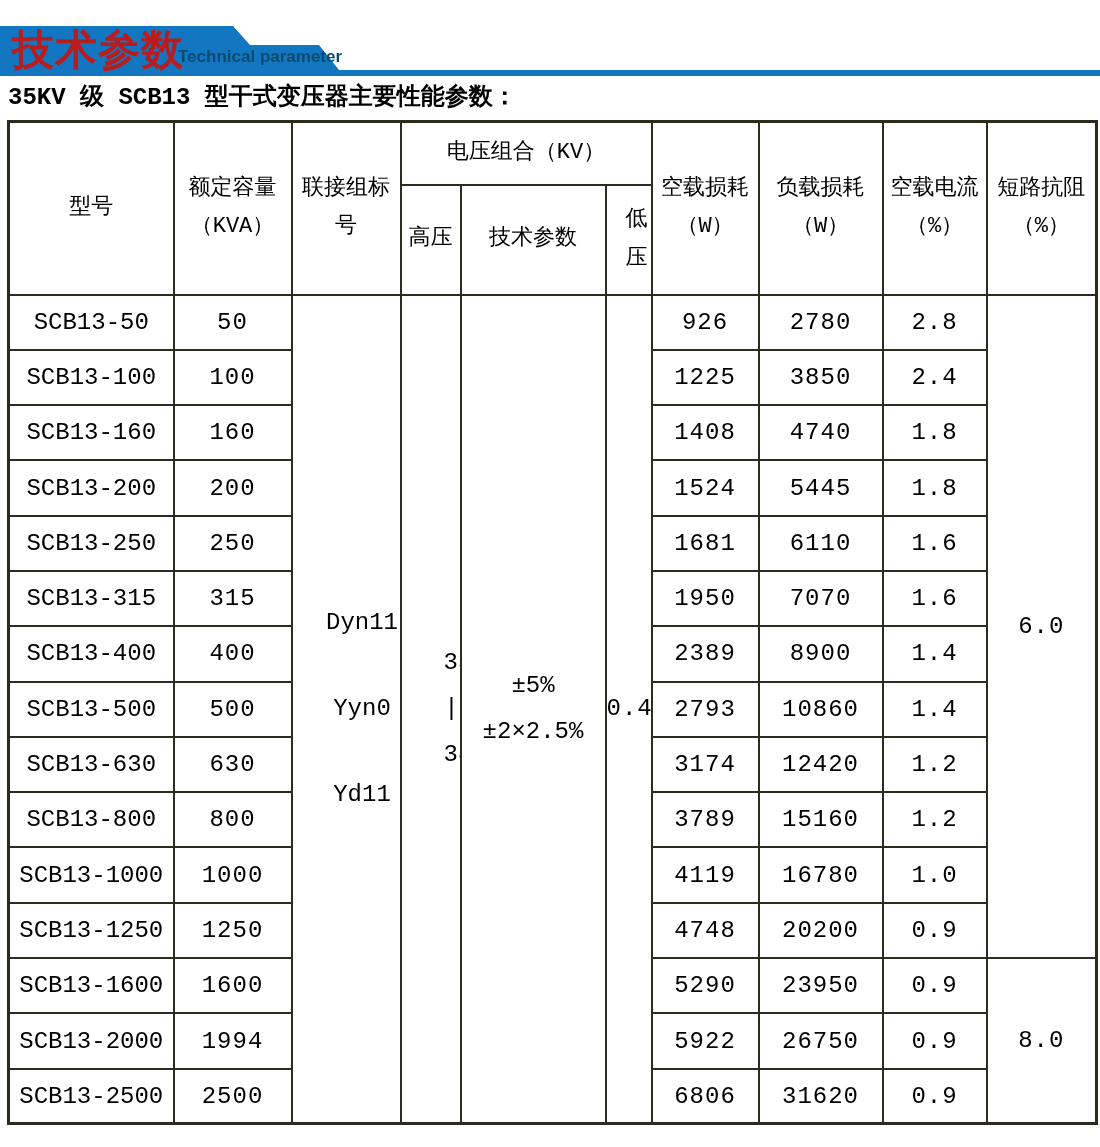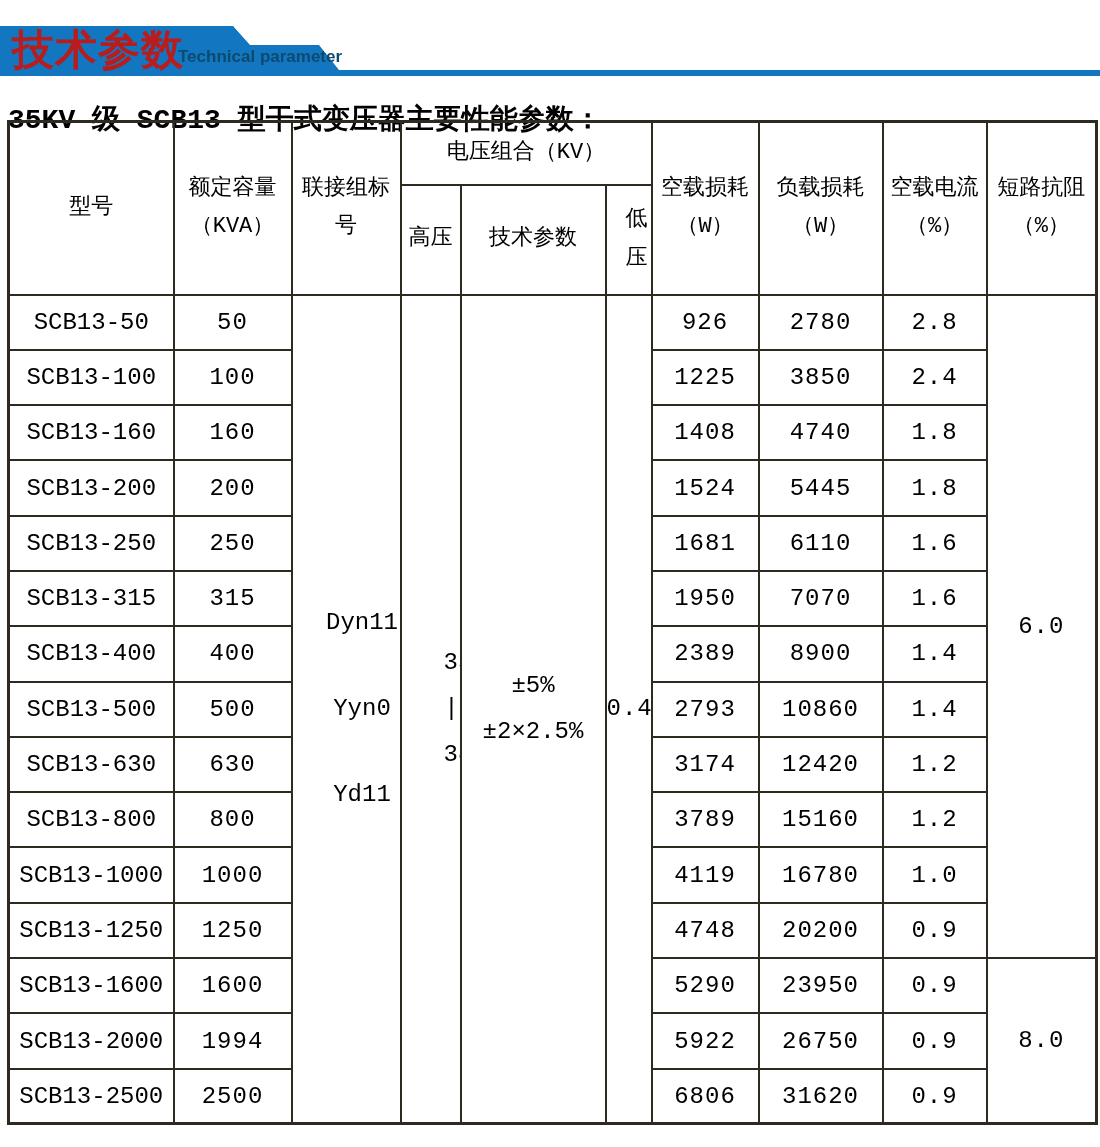--- a/index.html
+++ b/index.html
@@ -21,21 +21,21 @@
     letter-spacing:1px;white-space:nowrap;
   }
   .banner-sub{
     position:absolute;left:178px;top:47px;
     font-family:"Liberation Sans","DejaVu Sans",sans-serif;
     font-size:17px;font-weight:600;color:#0c4a6e;white-space:nowrap;
   }
   
   .caption{
     position:absolute;left:8px;top:84px;
-    font-size:28px;font-weight:bold;line-height:28px;white-space:nowrap;margin-top:23px;
+    font-size:24px;font-weight:bold;line-height:28px;white-space:nowrap;
   }
   
   table.params{
     position:absolute;left:7px;top:120px;width:1088px;
     border-collapse:collapse;table-layout:fixed;
     border:3px solid var(--line);
   }
   table.params td,table.params th{
     border:2px solid var(--line);
     text-align:center;vertical-align:middle;

